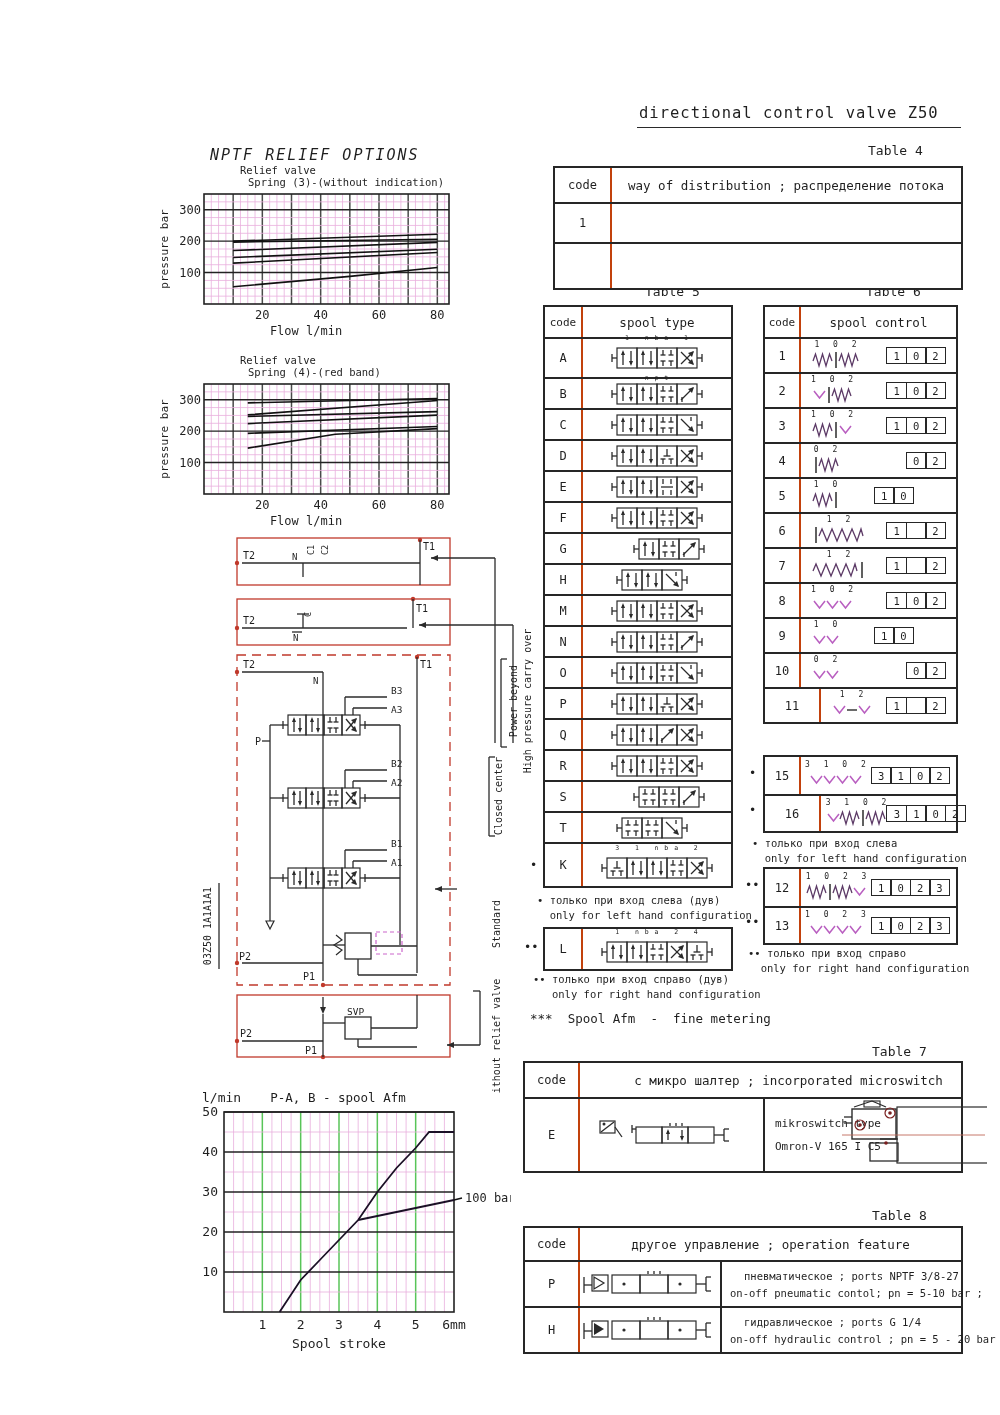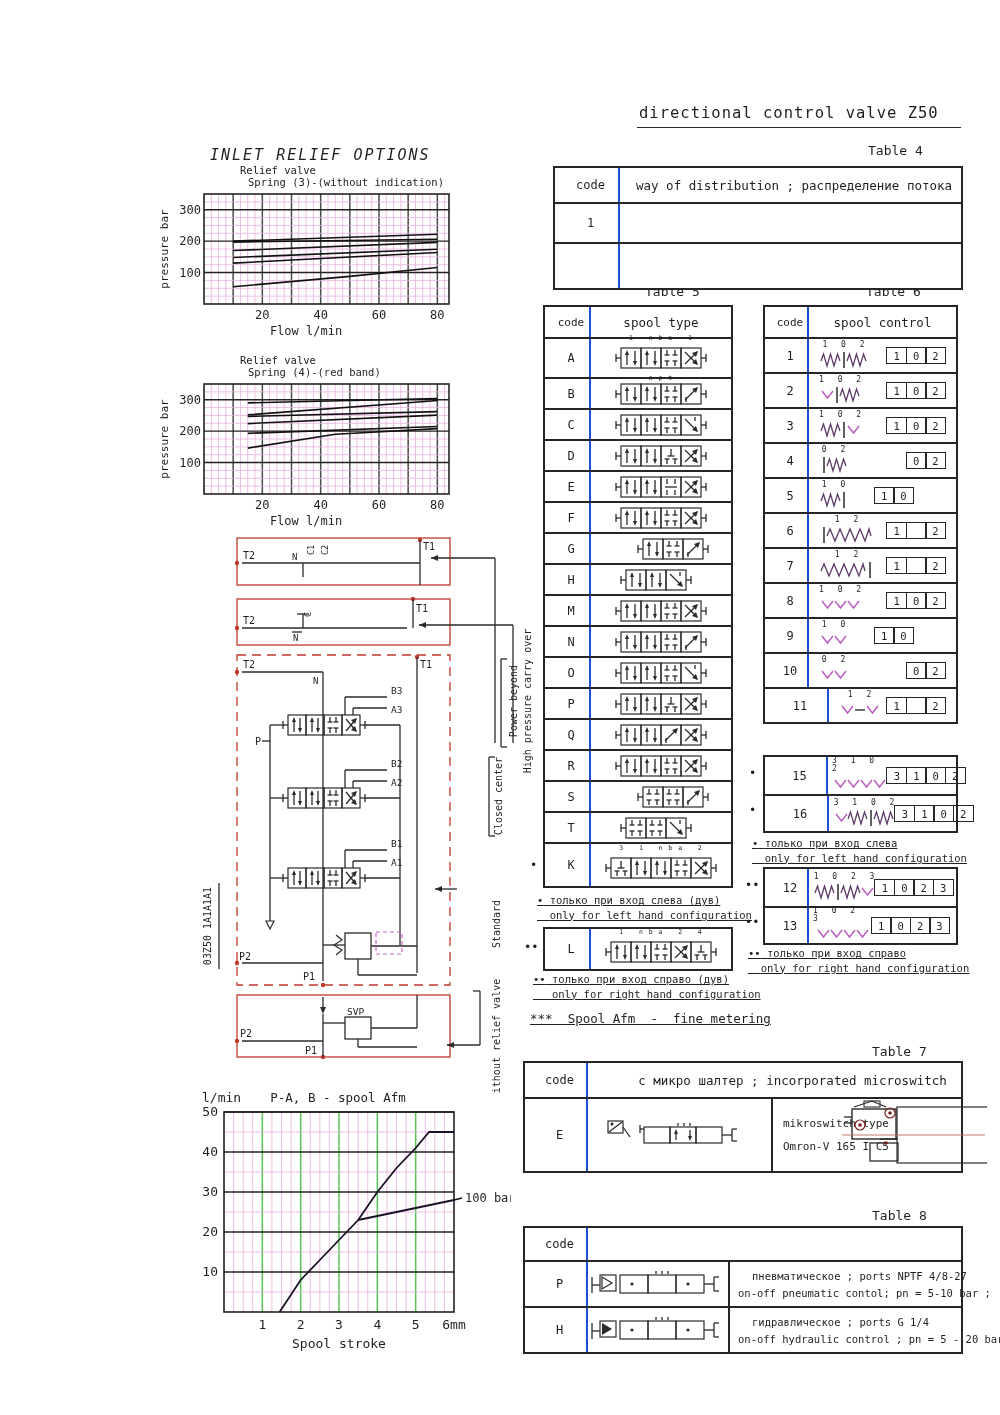--- a/index.html
+++ b/index.html
@@ -7,42 +7,42 @@
         font-family:"DejaVu Sans Mono",monospace;color:#1f1f1f;overflow:hidden;}
   .abs{position:absolute;}
   .doc-title{position:absolute;left:637px;top:104px;font-size:15.5px;letter-spacing:1px;
              border-bottom:1.6px solid #2a2a2a;padding:0 22px 5px 2px;white-space:nowrap;}
   .inlet-heading{position:absolute;left:210px;top:146px;font-size:15px;font-style:italic;
                  letter-spacing:2px;white-space:nowrap;}
   .cap{position:absolute;font-size:13px;white-space:nowrap;}
   .ttable{position:absolute;background:#fff;border:2px solid #262626;box-sizing:border-box;}
   .trow{display:flex;align-items:stretch;box-sizing:border-box;}
   .trow + .trow{border-top:2px solid #262626;}
-  .ccell{border-right:2px solid #1d4ed8;display:flex;align-items:center;justify-content:center;
-         font-size:12px;flex:none;box-sizing:border-box;margin-left:8px;}
+  .ccell{border-right:2px solid #c2410c;display:flex;align-items:center;justify-content:center;
+         font-size:12px;flex:none;box-sizing:border-box;}
   .hcell{display:flex;align-items:center;font-size:12.5px;box-sizing:border-box;}
   .center{justify-content:center;}
   .symwrap{position:relative;display:flex;flex-direction:column;align-items:center;justify-content:center;}
   .tinylabel{font-size:6.5px;letter-spacing:1px;line-height:1;white-space:pre;}
   .glyphblock{display:flex;flex-direction:column;align-items:center;}
   .positions{font-size:8px;line-height:1;word-spacing:7px;letter-spacing:1px;}
   .boxes{display:flex;}
   .nbox{width:21px;height:17px;border:1.6px solid #262626;display:flex;align-items:center;
         justify-content:center;font-size:10.5px;box-sizing:border-box;margin-left:-1.6px;}
-  .note{position:absolute;font-size:10.5px;line-height:1.4;white-space:pre;text-decoration:underline;}
+  .note{position:absolute;font-size:10.5px;line-height:1.4;white-space:pre;}
   .star{position:absolute;font-size:12px;}
   .ru{white-space:nowrap;}
   svg text{font-family:"DejaVu Sans Mono",monospace;}
 </style>
 </head>
 <body>
 
 <div class="page">
   <div class="doc-title">directional control valve Z50</div>
-  <div class="inlet-heading">INLET RELIEF OPTIONS</div>
+  <div class="inlet-heading">NPTF RELIEF OPTIONS</div>
 
   <svg id="chart1" class="abs" style="left:156px;top:160px" width="305" height="186">
       <line x1="55.291666666666664" y1="34" x2="55.291666666666664" y2="144" stroke="#e9aedd" stroke-width="0.8"></line>
       <line x1="62.58333333333333" y1="34" x2="62.58333333333333" y2="144" stroke="#e9aedd" stroke-width="0.8"></line>
       <line x1="69.875" y1="34" x2="69.875" y2="144" stroke="#e9aedd" stroke-width="0.8"></line>
       <line x1="84.45833333333334" y1="34" x2="84.45833333333334" y2="144" stroke="#e9aedd" stroke-width="0.8"></line>
       <line x1="91.75" y1="34" x2="91.75" y2="144" stroke="#e9aedd" stroke-width="0.8"></line>
       <line x1="99.04166666666667" y1="34" x2="99.04166666666667" y2="144" stroke="#e9aedd" stroke-width="0.8"></line>
       <line x1="113.625" y1="34" x2="113.625" y2="144" stroke="#e9aedd" stroke-width="0.8"></line>
       <line x1="120.91666666666667" y1="34" x2="120.91666666666667" y2="144" stroke="#e9aedd" stroke-width="0.8"></line>
@@ -1294,21 +1294,21 @@
           <div class="boxes" style="margin-left: auto; margin-right: 10px;">
             <div class="nbox">1</div>
             <div class="nbox"></div>
             <div class="nbox">2</div>
           </div>
         </div>
       </div>
     </div>
   <div id="table6x1" class="ttable" style="left:763px;top:755px;width:195px">
       <div class="trow" style="height: 37px;">
-        <div class="ccell" style="width: 55px;">15</div>
+        <div class="ccell" style="width: 36px;">15</div>
         <div class="hcell" style="flex: 1 1 0%; padding-left: 4px;">
           <div class="glyphblock">
             <div class="positions">3 1 0 2</div>
             <svg width="56" height="22" viewBox="0 0 56 22">
               <polyline points="3,7 8.5,14 14,7" fill="none" stroke="#b95fc0" stroke-width="1.5"></polyline>
               <polyline points="16,7 21.5,14 27,7" fill="none" stroke="#b95fc0" stroke-width="1.5"></polyline>
               <polyline points="29,7 34.5,14 40,7" fill="none" stroke="#b95fc0" stroke-width="1.5"></polyline>
               <polyline points="42,7 47.5,14 53,7" fill="none" stroke="#b95fc0" stroke-width="1.5"></polyline>
             </svg>
           </div>
@@ -1434,20 +1434,21 @@
     <circle cx="44" cy="48" r="1.8" fill="#7a1f1f"></circle>
     <line x1="0" y1="40" x2="55" y2="40" stroke="#c06a5a" stroke-width="0.9"></line>
               <line x1="55" y1="40" x2="143" y2="40" stroke="#c06a5a" stroke-width="0.9"></line>
   </svg></div>
         </div>
       </div>
     </div>
   <div id="table8" class="ttable" style="left:523px;top:1226px;width:440px">
       <div class="trow" style="height: 32px;">
         <div class="ccell" style="width: 55px;">code</div>
+        <div class="hcell center" style="flex: 1 1 0%; font-size: 12.5px;">другое управление ;  operation feature</div>
       </div>
       <div class="trow" style="height: 46px;">
         <div class="ccell" style="width: 55px;">P</div>
         <div class="hcell center" style="width: 160px;">
           <svg width="140" height="34" viewBox="0 0 140 34">
     <line x1="4" y1="10" x2="4" y2="26" stroke="#2b2b2b" stroke-width="1.3"></line>
             <line x1="4" y1="18" x2="12" y2="18" stroke="#2b2b2b" stroke-width="1.3"></line>
     <rect x="12" y="8" width="16" height="16" fill="none" stroke="#2b2b2b" stroke-width="1.2"></rect>
             <polygon points="14,10 14,22 24,16" fill="none" stroke="#2b2b2b" stroke-width="1.2"></polygon>
     <rect x="32" y="8" width="28" height="18" fill="none" stroke="#2b2b2b" stroke-width="1.2"></rect>
@@ -1458,21 +1459,21 @@
     <line x1="68" y1="4" x2="68" y2="7" stroke="#2b2b2b" stroke-width="1.3"></line>
             <line x1="74" y1="4" x2="74" y2="7" stroke="#2b2b2b" stroke-width="1.3"></line>
             <line x1="80" y1="4" x2="80" y2="7" stroke="#2b2b2b" stroke-width="1.3"></line>
     <line x1="116" y1="17" x2="126" y2="17" stroke="#2b2b2b" stroke-width="1.3"></line>
             <line x1="126" y1="10" x2="126" y2="24" stroke="#2b2b2b" stroke-width="1.3"></line>
             <line x1="126" y1="10" x2="131" y2="10" stroke="#2b2b2b" stroke-width="1.3"></line>
             <line x1="126" y1="24" x2="131" y2="24" stroke="#2b2b2b" stroke-width="1.3"></line>
   </svg>
         </div>
         <div class="hcell" style="flex: 1 1 0%; flex-direction: column; align-items: flex-start; justify-content: center; border-left: 2px solid rgb(38, 38, 38); padding-left: 8px;">
-          <div class="ru" style="font-size: 10.5px; padding-left: 14px;">пневматическое ; ports NPTF 4/8-27</div>
+          <div class="ru" style="font-size: 10.5px; padding-left: 14px;">пневматическое ; ports NPTF 3/8-27</div>
           <div style="font-size: 10.5px; margin-top: 5px; white-space: nowrap;">on-off pneumatic contol;  pn = 5-10 bar ;</div>
         </div>
       </div>
       <div class="trow" style="height: 46px;">
         <div class="ccell" style="width: 55px;">H</div>
         <div class="hcell center" style="width: 160px;">
           <svg width="140" height="34" viewBox="0 0 140 34">
     <line x1="4" y1="10" x2="4" y2="26" stroke="#2b2b2b" stroke-width="1.3"></line>
             <line x1="4" y1="18" x2="12" y2="18" stroke="#2b2b2b" stroke-width="1.3"></line>
     <rect x="12" y="8" width="16" height="16" fill="none" stroke="#2b2b2b" stroke-width="1.2"></rect>

